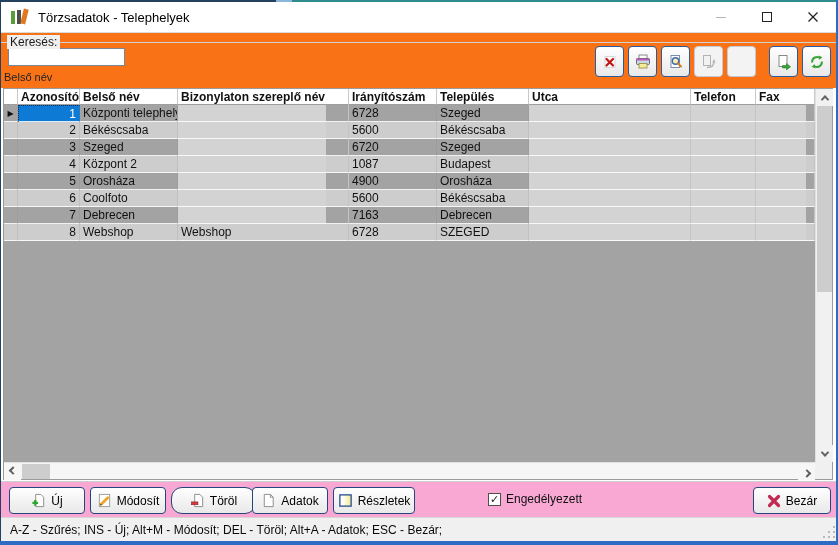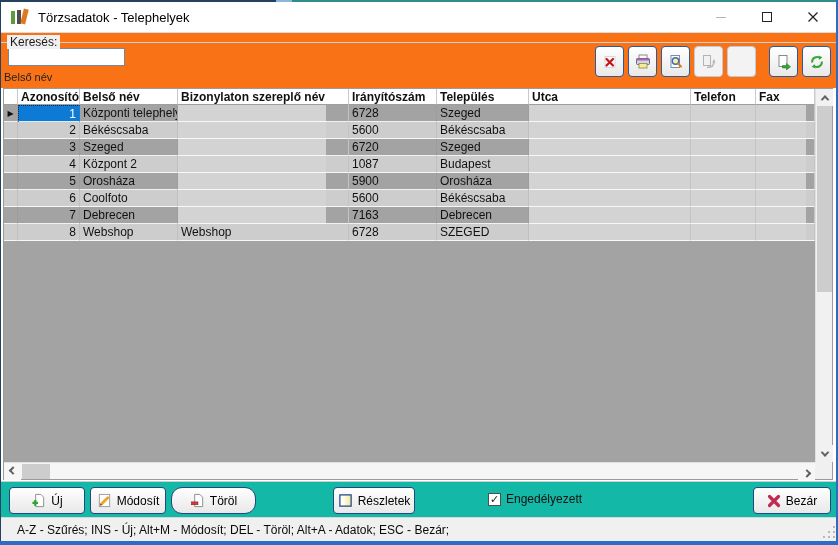--- a/index.html
+++ b/index.html
@@ -66,38 +66,38 @@
   .hthumb{position:absolute;left:18px;top:1px;bottom:0;width:28px;background:#cdcdcd;}
   .corner{position:absolute;right:0;bottom:0;width:17px;height:17px;background:#f0f0f0;}
   .sbtn{position:absolute;width:17px;height:17px;display:flex;align-items:center;justify-content:center;background:#f1f1f1;}
   .chev{width:6px;height:6px;border-left:2px solid #606060;border-top:2px solid #606060;display:block;}
   .chev.up{transform:rotate(45deg) translate(1px,1px);}
   .chev.down{transform:rotate(225deg) translate(1px,1px);}
   .chev.left{transform:rotate(-45deg) translate(1px,-1px);}
   .chev.right{transform:rotate(135deg) translate(1px,-1px);}
 
   
-  .btnpanel{position:absolute;top:481px;left:1px;right:2px;height:36px;background:#14b8a6;border-top:1px solid #cfcfcf;text-decoration:underline;}
+  .btnpanel{position:absolute;top:481px;left:1px;right:2px;height:36px;background:#f9a8d4;border-top:1px solid #cfcfcf;text-decoration:underline;}
   .fbtn{position:absolute;top:5px;height:27px;border:1px solid #26477d;border-radius:4px;
     background:linear-gradient(#ffffff,#f2f2f2 55%,#e9e9e9);font-family:"Liberation Sans",sans-serif;
     font-size:12px;color:#000;display:flex;align-items:center;justify-content:center;gap:5px;padding:0;}
   .fbtn svg{display:block;flex:none;}
   #btn-uj{left:8px;width:76px;}
   #btn-modosit{left:89px;width:76px;}
   #btn-torol{left:170px;width:85px;border-radius:11px;}
   #btn-adatok{left:251px;width:76px;}
   #btn-reszletek{left:332px;width:82px;}
   #btn-bezar{left:752px;width:78px;}
   .checkbox-row{position:absolute;left:487px;top:10px;display:flex;align-items:center;gap:5px;font-size:12px;}
   .cb{width:13px;height:13px;border:1px solid #4f4f4f;background:#fff;display:flex;align-items:center;justify-content:center;
      font-size:11px;line-height:11px;color:#222;}
 
   
   .statusbar{position:absolute;top:517px;left:1px;right:2px;height:24px;background:#f0f0f0;border-top:1px solid #d7d7d7;
-    display:flex;align-items:center;font-size:12px;color:#0a0a0a;padding-left:16px;}
+    display:flex;align-items:center;font-size:12px;color:#0a0a0a;padding-left:9px;}
   .grip{position:absolute;right:6px;bottom:8px;width:2px;height:2px;background:#b9b9b9;
     box-shadow:0 5px #b9b9b9,-5px 5px #b9b9b9,5px 5px #b9b9b9,5px 0 #b9b9b9,5px -5px #b9b9b9;}
 </style>
 </head>
 <body>
 
 <div class="window">
   <div class="edge-top"></div>
   <div class="edge-left"></div>
   <div class="edge-right"></div>
@@ -249,21 +249,21 @@
               <td>Budapest</td>
               <td class="gray-full"></td>
               <td class="gray-full"></td>
               <td class="gray-fax"></td>
             </tr>
             <tr>
               <td class="indicator"></td>
               <td class="num">5</td>
               <td>Orosháza</td>
               <td class="gray-part"></td>
-              <td>5900</td>
+              <td>4900</td>
               <td>Orosháza</td>
               <td class="gray-full"></td>
               <td class="gray-full"></td>
               <td class="gray-fax"></td>
             </tr>
             <tr class="stripe">
               <td class="indicator"></td>
               <td class="num">6</td>
               <td>Coolfoto</td>
               <td class="gray-part"></td>
@@ -334,20 +334,27 @@
         <path d="M3.2 13.2 L5.2 12.6 L3.8 11.3 Z" fill="#333"></path>
       </svg>
       <span>Módosít</span>
     </button>
     <button class="fbtn" id="btn-torol">
       <svg width="15" height="15" viewBox="0 0 16 16">
         <path d="M5 1.5 h5.5 l3 3 v10 h-8.5 z" fill="#fff" stroke="#8a8a8a"></path>
         <rect x="1.5" y="9.5" width="7" height="3" fill="#d43a3a" stroke="#8a1f1f" stroke-width="0.6"></rect>
       </svg>
       <span>Töröl</span>
+    </button>
+    <button class="fbtn" id="btn-adatok">
+      <svg width="15" height="15" viewBox="0 0 16 16">
+        <path d="M3.5 1.5 h6.5 l3 3 v10 h-9.5 z" fill="#fff" stroke="#8a8a8a"></path>
+        <path d="M10 1.5 v3 h3" fill="none" stroke="#8a8a8a"></path>
+      </svg>
+      <span>Adatok</span>
     </button>
     <button class="fbtn" id="btn-reszletek">
       <svg width="15" height="15" viewBox="0 0 16 16">
         <defs>
             <linearGradient id="gpane" x1="0" y1="0" x2="1" y2="0">
               <stop offset="0.25" stop-color="#ffffff"></stop>
               <stop offset="1" stop-color="#f1ea8e"></stop>
             </linearGradient>
           </defs>
         <rect x="2" y="2" width="12" height="12" fill="url(#gpane)" stroke="#2a4d8f" stroke-width="1.4"></rect>

